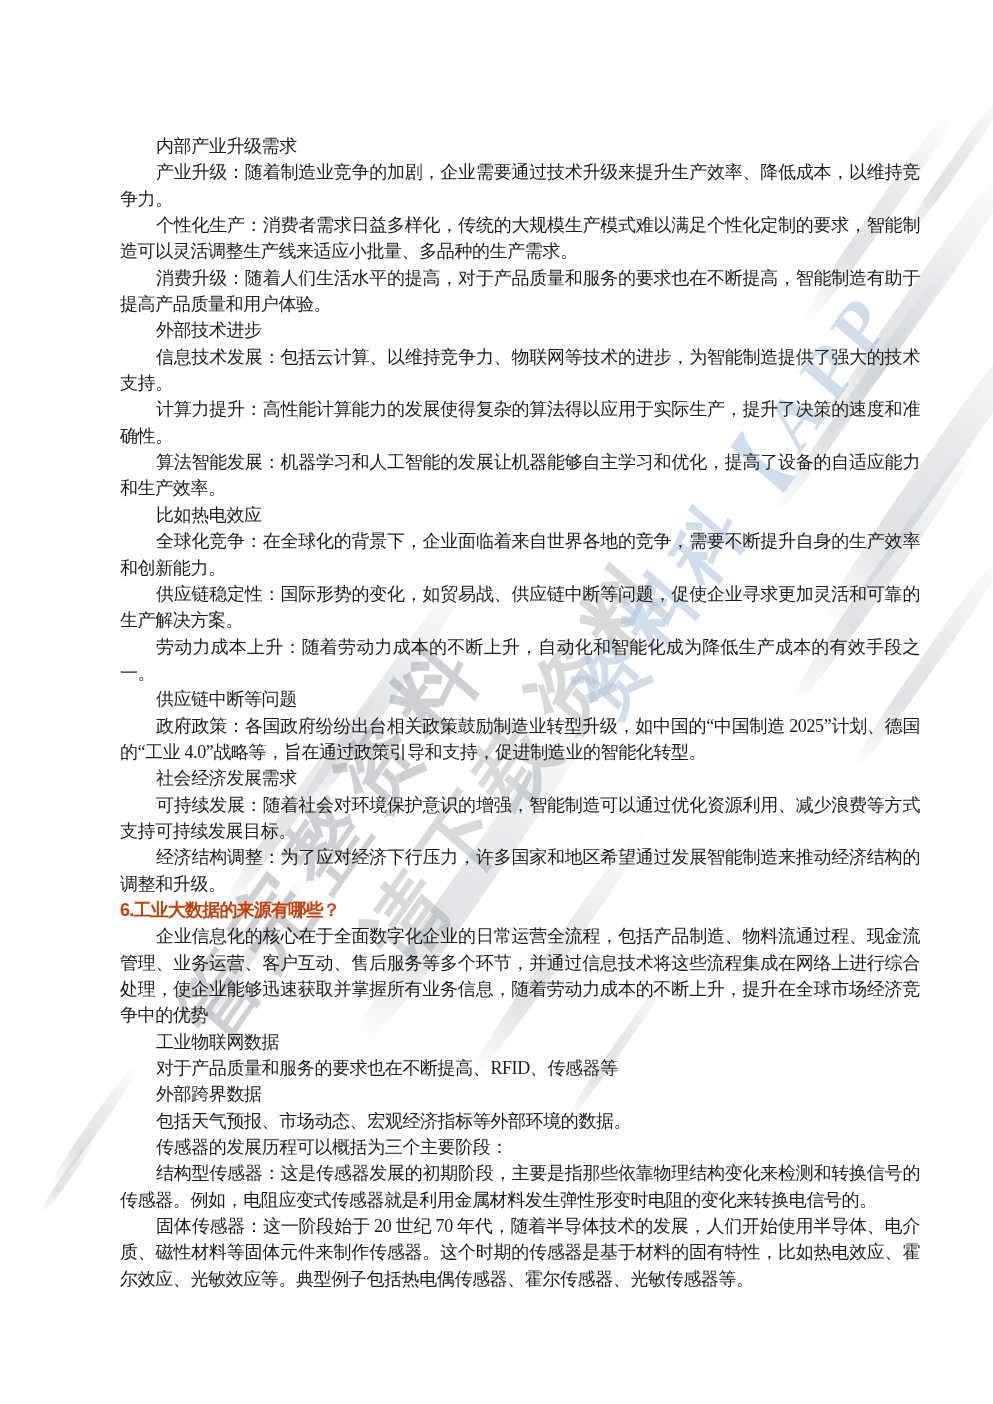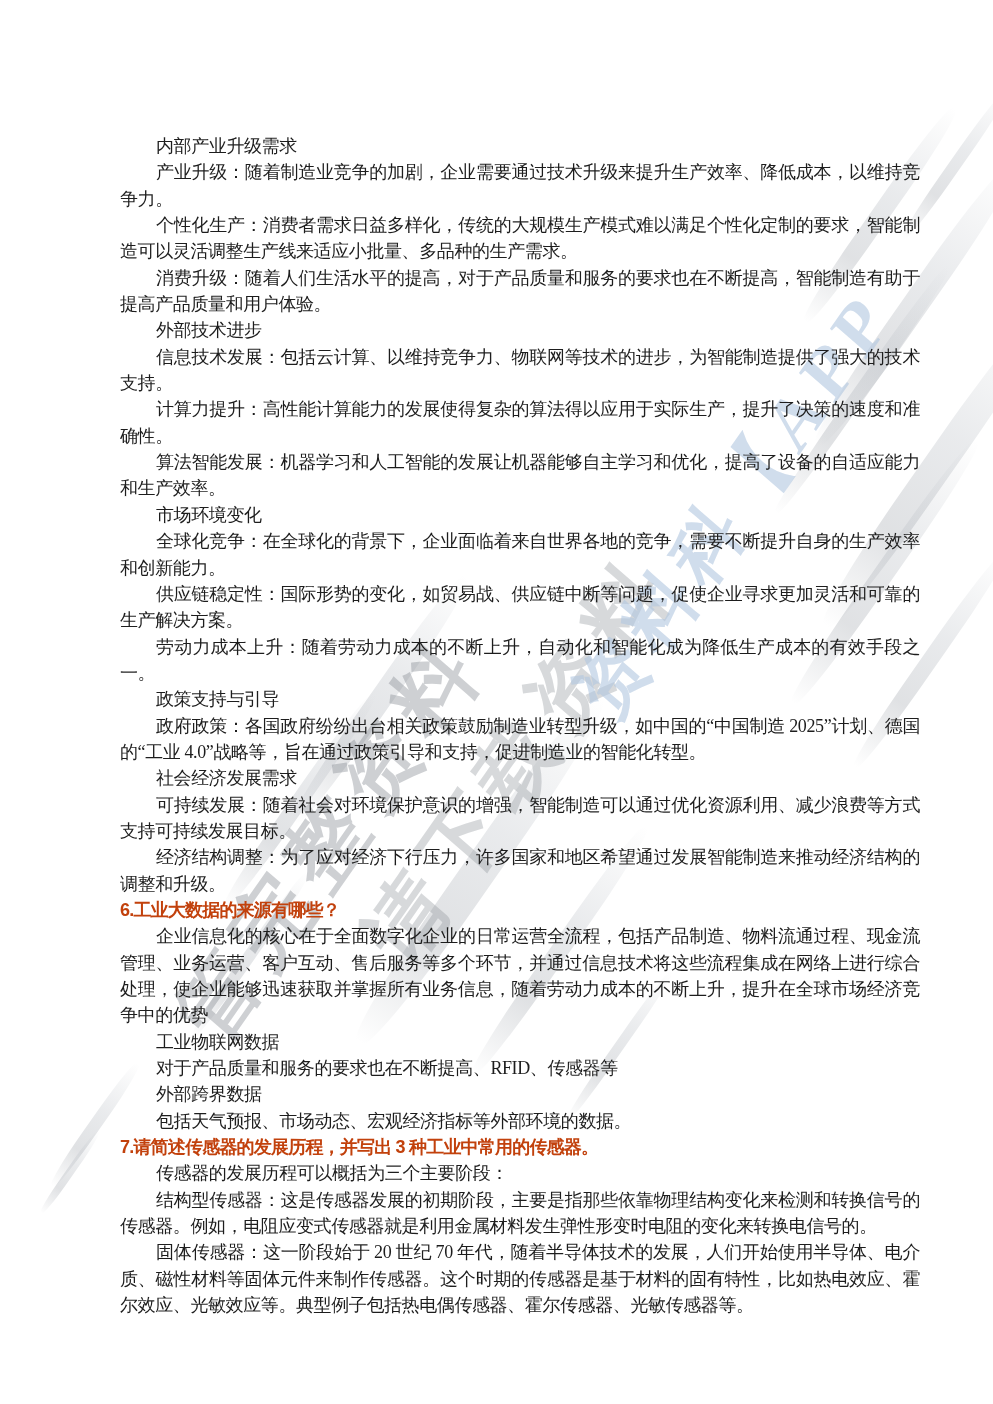--- a/index.html
+++ b/index.html
@@ -93,34 +93,33 @@
 
   <div class="doc" id="doc" style="color: rgb(29, 29, 29);">
       <p class="body">内部产业升级需求</p>
       <p class="body">产业升级：随着制造业竞争的加剧，企业需要通过技术升级来提升生产效率、降低成本，以维持竞争力。</p>
       <p class="body">个性化生产：消费者需求日益多样化，传统的大规模生产模式难以满足个性化定制的要求，智能制造可以灵活调整生产线来适应小批量、多品种的生产需求。</p>
       <p class="body">消费升级：随着人们生活水平的提高，对于产品质量和服务的要求也在不断提高，智能制造有助于提高产品质量和用户体验。</p>
       <p class="body">外部技术进步</p>
       <p class="body">信息技术发展：包括云计算、以维持竞争力、物联网等技术的进步，为智能制造提供了强大的技术支持。</p>
       <p class="body">计算力提升：高性能计算能力的发展使得复杂的算法得以应用于实际生产，提升了决策的速度和准确性。</p>
       <p class="body">算法智能发展：机器学习和人工智能的发展让机器能够自主学习和优化，提高了设备的自适应能力和生产效率。</p>
-      <p class="body">市场环境变化</p>
+      <p class="body">比如热电效应</p>
       <p class="body">全球化竞争：在全球化的背景下，企业面临着来自世界各地的竞争，需要不断提升自身的生产效率和创新能力。</p>
       <p class="body">供应链稳定性：国际形势的变化，如贸易战、供应链中断等问题，促使企业寻求更加灵活和可靠的生产解决方案。</p>
       <p class="body">劳动力成本上升：随着劳动力成本的不断上升，自动化和智能化成为降低生产成本的有效手段之一。</p>
-      <p class="body">政策支持与引导</p>
+      <p class="body">供应链中断等问题</p>
       <p class="body">政府政策：各国政府纷纷出台相关政策鼓励制造业转型升级，如中国的“中国制造 2025”计划、德国的“工业 4.0”战略等，旨在通过政策引导和支持，促进制造业的智能化转型。</p>
       <p class="body">社会经济发展需求</p>
       <p class="body">可持续发展：随着社会对环境保护意识的增强，智能制造可以通过优化资源利用、减少浪费等方式支持可持续发展目标。</p>
       <p class="body">经济结构调整：为了应对经济下行压力，许多国家和地区希望通过发展智能制造来推动经济结构的调整和升级。</p>
       <p class="heading">6.工业大数据的来源有哪些？</p>
       <p class="body">企业信息化的核心在于全面数字化企业的日常运营全流程，包括产品制造、物料流通过程、现金流管理、业务运营、客户互动、售后服务等多个环节，并通过信息技术将这些流程集成在网络上进行综合处理，使企业能够迅速获取并掌握所有业务信息，随着劳动力成本的不断上升，提升在全球市场经济竞争中的优势</p>
       <p class="body">工业物联网数据</p>
       <p class="body">对于产品质量和服务的要求也在不断提高、RFID、传感器等</p>
       <p class="body">外部跨界数据</p>
       <p class="body">包括天气预报、市场动态、宏观经济指标等外部环境的数据。</p>
-      <p class="heading">7.请简述传感器的发展历程，并写出 3 种工业中常用的传感器。</p>
       <p class="body">传感器的发展历程可以概括为三个主要阶段：</p>
       <p class="body">结构型传感器：这是传感器发展的初期阶段，主要是指那些依靠物理结构变化来检测和转换信号的传感器。例如，电阻应变式传感器就是利用金属材料发生弹性形变时电阻的变化来转换电信号的。</p>
       <p class="body">固体传感器：这一阶段始于 20 世纪 70 年代，随着半导体技术的发展，人们开始使用半导体、电介质、磁性材料等固体元件来制作传感器。这个时期的传感器是基于材料的固有特性，比如热电效应、霍尔效应、光敏效应等。典型例子包括热电偶传感器、霍尔传感器、光敏传感器等。</p>
     </div>
 
 </div>
 
 </body></html>

